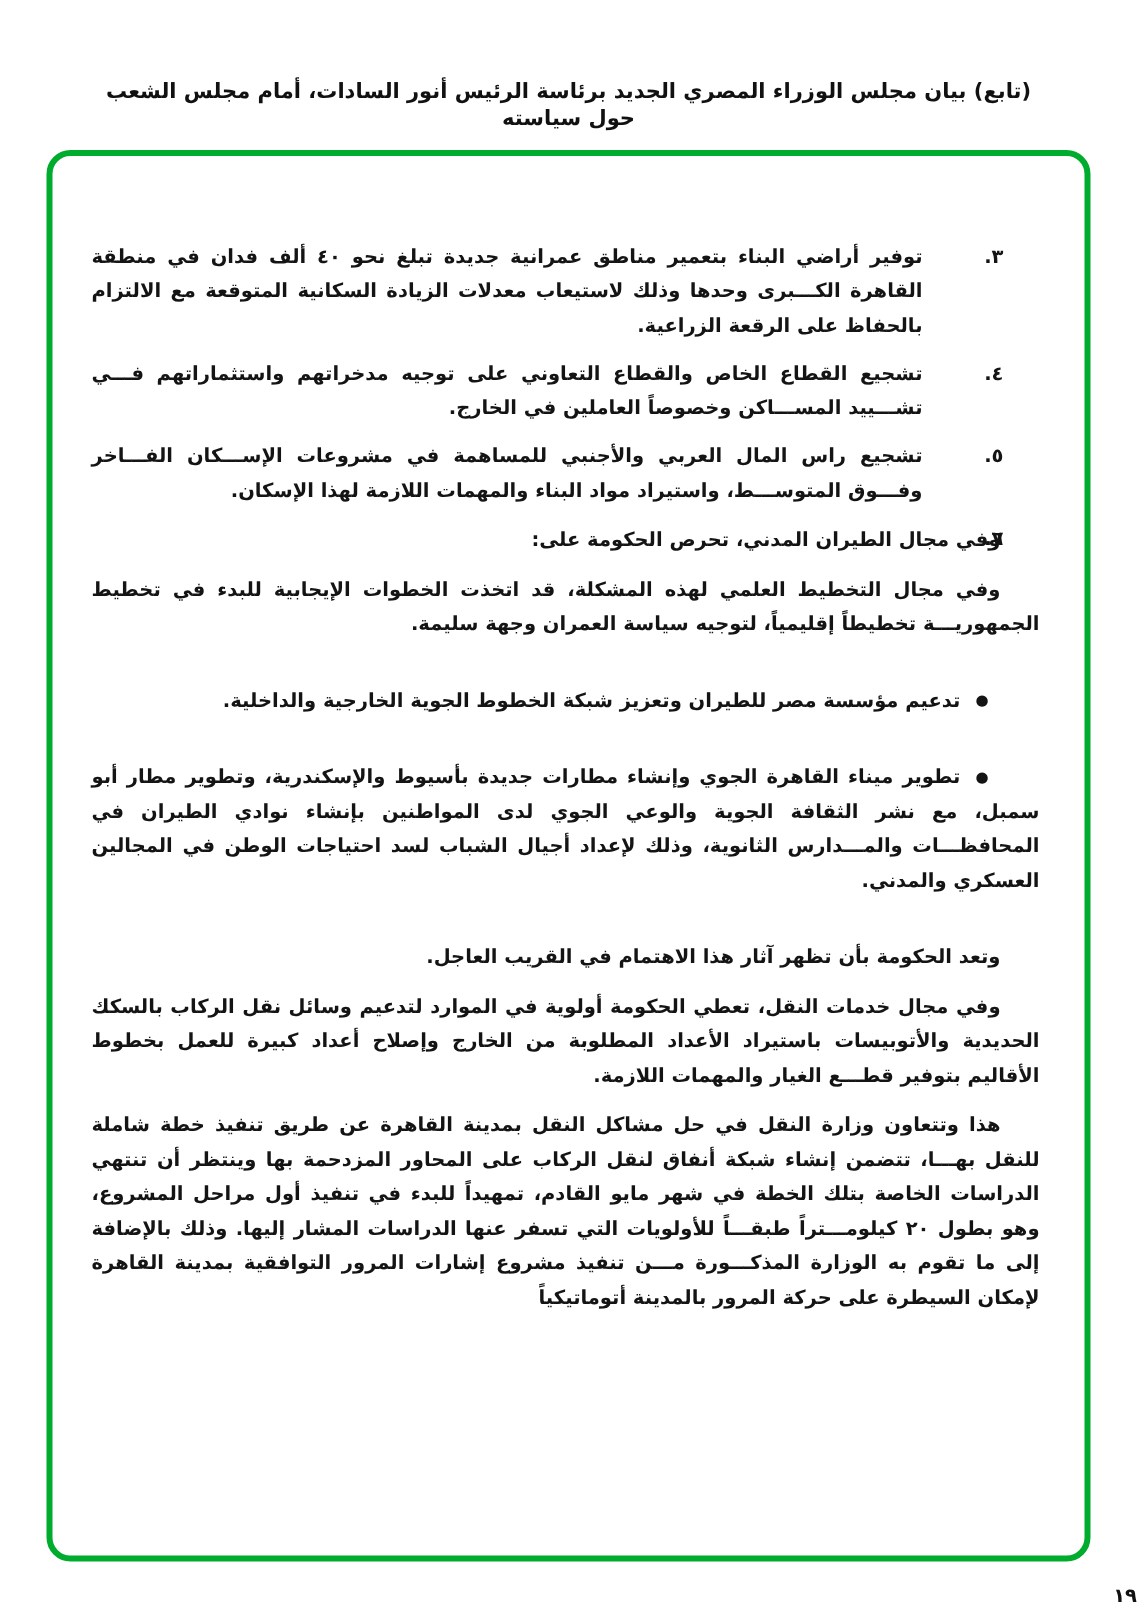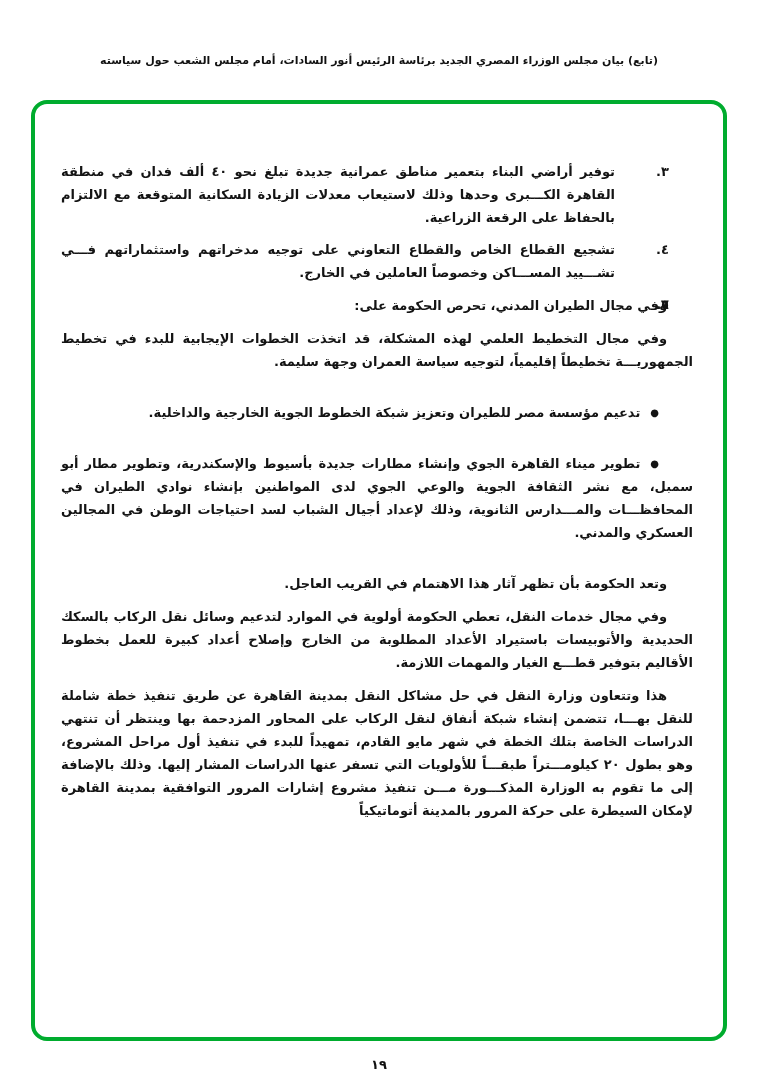--- a/index.html
+++ b/index.html
@@ -12,21 +12,21 @@
     height: 1078px;
     position: relative;
     font-family: "DejaVu Sans", sans-serif;
     color: #151515;
     overflow: hidden;
   }
   .page-header {
     direction: rtl;
     text-align: center;
     font-weight: 700;
-    font-size: 11px;
+    font-size: 14px;
     line-height: 18px;
     width: 640px;
     margin: 0 auto;
     padding-top: 52px;
     color: #111;
   }
   .content-frame {
     position: absolute;
     top: 100px;
     left: 31px;
@@ -69,21 +69,20 @@
     font-size: 10px;
     vertical-align: 1px;
     margin-left: 10px;
     text-indent: 0;
   }
   .page-number {
     position: absolute;
     left: 0;
     right: 0;
     bottom: 6px;
-    text-align: center;
     direction: rtl;
     font-weight: 700;
     font-size: 13px;
     color: #111;
   }
 </style>
 </head>
 <body>
 
 <div class="page-header">(تابع) بيان مجلس الوزراء المصري الجديد برئاسة الرئيس أنور السادات، أمام مجلس الشعب حول سياسته</div>
@@ -96,20 +95,21 @@
       <span>توفير أراضي البناء بتعمير مناطق عمرانية جديدة تبلغ نحو ٤٠ ألف فدان في منطقة القاهرة الكـــبرى وحدها وذلك لاستيعاب معدلات الزيادة السكانية المتوقعة مع الالتزام بالحفاظ على الرقعة الزراعية.</span>
     </div>
 
     <div class="numbered-item">
       <span class="item-marker">٤.</span>
       <span>تشجيع القطاع الخاص والقطاع التعاوني على توجيه مدخراتهم واستثماراتهم فـــي تشـــييد المســـاكن وخصوصاً العاملين في الخارج.</span>
     </div>
 
     <div class="numbered-item">
       <span class="item-marker">٥.</span>
+      <span>تشجيع راس المال العربي والأجنبي للمساهمة في مشروعات الإســـكان الفـــاخر وفـــوق المتوســـط، واستيراد مواد البناء والمهمات اللازمة لهذا الإسكان.</span>
     </div>
 
     <div class="numbered-item">
       <span class="item-marker">٦.</span>
     </div>
 
     <div class="numbered-item">
       <span class="item-marker">٧.</span>
     </div>
 

